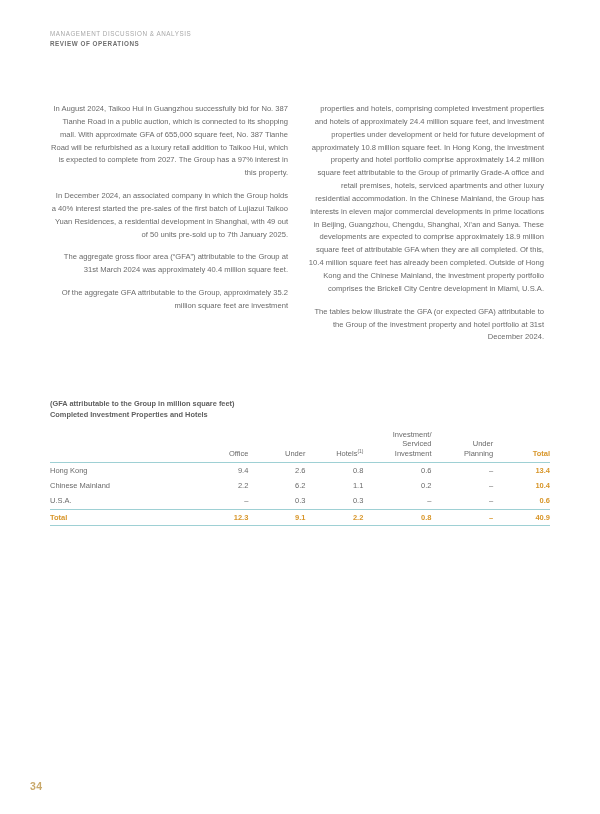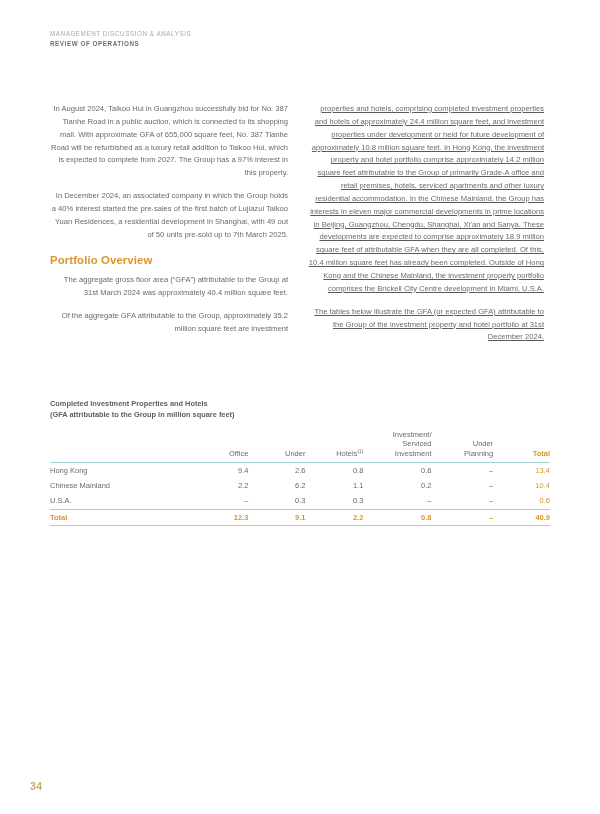--- a/index.html
+++ b/index.html
@@ -46,21 +46,21 @@
     line-height: 10px;
   }
 
   
   .col {
     position: absolute;
     top: 103px;
     width: 238px;
   }
   .col-left  { left: 50px; }
-  .col-right { left: 306px; text-decoration: underline; }
+  .col-right { left: 306px; }
 
   .col p {
     margin: 0 0 10px 0;
     font-size: 7.6px;
     line-height: 12.85px;
     color: #6a6a6a;
     text-align: right;
   }
 
   h2.section-title {
@@ -108,21 +108,21 @@
   table.gfa thead th.rowhead { text-align: left; }
   table.gfa thead th.tot { color: #d8962a; font-weight: bold; }
 
   table.gfa tbody td {
     text-align: right;
     height: 15.4px;
     line-height: 15.4px;
     font-size: 7.5px;
   }
   table.gfa tbody td.rowhead { text-align: left; }
-  table.gfa tbody td.tot { color: #d8962a; font-weight: normal; }
+  table.gfa tbody td.tot { color: #d8962a; font-weight: bold; }
 
   tr.total-row td {
     color: #d8962a;
     font-weight: bold;
   }
 
   .rule-top    { border-top: 1.1px solid #9ed0d4; }
   .rule-mid    { border-top: 1.1px solid #9ed0d4; }
   .rule-bottom { border-bottom: 1.6px solid #9ed0d4; }
 
@@ -155,35 +155,34 @@
 
 <div class="page">
 
   <div class="runhead">
     <div class="line1">MANAGEMENT DISCUSSION &amp; ANALYSIS</div>
     <div class="line2">REVIEW OF OPERATIONS</div>
   </div>
 
   <div class="col col-left">
     <p>In August 2024, Taikoo Hui in Guangzhou successfully bid for No. 387 Tianhe Road in a public auction, which is connected to its shopping mall. With approximate GFA of 655,000 square feet, No. 387 Tianhe Road will be refurbished as a luxury retail addition to Taikoo Hui, which is expected to complete from 2027. The Group has a 97% interest in this property.</p>
-    <p>In December 2024, an associated company in which the Group holds a 40% interest started the pre-sales of the first batch of Lujiazui Taikoo Yuan Residences, a residential development in Shanghai, with 49 out of 50 units pre-sold up to 7th March 2025.</p>
-    <h2 class="section-title">Portfolio Overview</h2>
+    <p>In December 2024, an associated company in which the Group holds a 40% interest started the pre-sales of the first batch of Lujiazui Taikoo Yuan Residences, a residential development in Shanghai, with 49 out of 50 units pre-sold up to 7th January 2025.</p>
     <p>The aggregate gross floor area (“GFA”) attributable to the Group at 31st March 2024 was approximately 40.4 million square feet.</p>
     <p>Of the aggregate GFA attributable to the Group, approximately 35.2 million square feet are investment</p>
   </div>
 
   <div class="col col-right">
     <p>properties and hotels, comprising completed investment properties and hotels of approximately 24.4 million square feet, and investment properties under development or held for future development of approximately 10.8 million square feet. In Hong Kong, the investment property and hotel portfolio comprise approximately 14.2 million square feet attributable to the Group of primarily Grade-A office and retail premises, hotels, serviced apartments and other luxury residential accommodation. In the Chinese Mainland, the Group has interests in eleven major commercial developments in prime locations in Beijing, Guangzhou, Chengdu, Shanghai, Xi’an and Sanya. These developments are expected to comprise approximately 18.9 million square feet of attributable GFA when they are all completed. Of this, 10.4 million square feet has already been completed. Outside of Hong Kong and the Chinese Mainland, the investment property portfolio comprises the Brickell City Centre development in Miami, U.S.A.</p>
     <p>The tables below illustrate the GFA (or expected GFA) attributable to the Group of the investment property and hotel portfolio at 31st December 2024.</p>
   </div>
 
   <div class="table-wrap">
     <div class="tbl-caption">
+      <div>(GFA attributable to the Group in million square feet)</div>
       <div>Completed Investment Properties and Hotels</div>
-      <div>(GFA attributable to the Group in million square feet)</div>
     </div>
 
     <table class="gfa">
       <colgroup>
         <col class="c-name">
           <col class="c-num">
           <col class="c-num">
           <col class="c-num">
         <col class="c-resi">
           <col class="c-plan">

